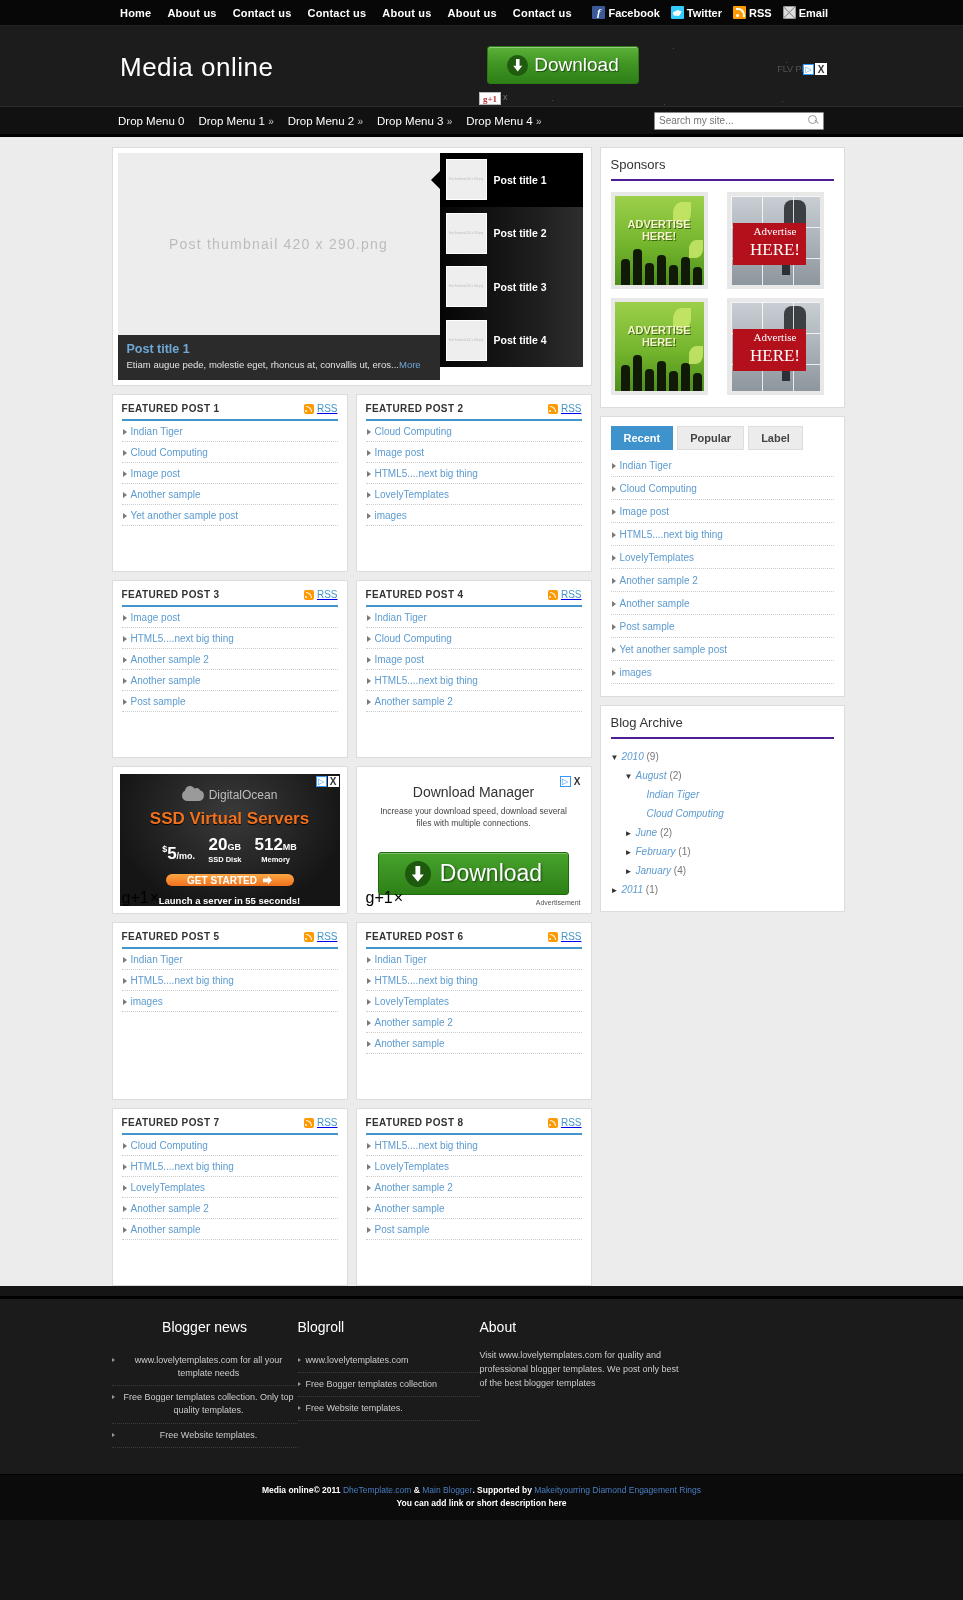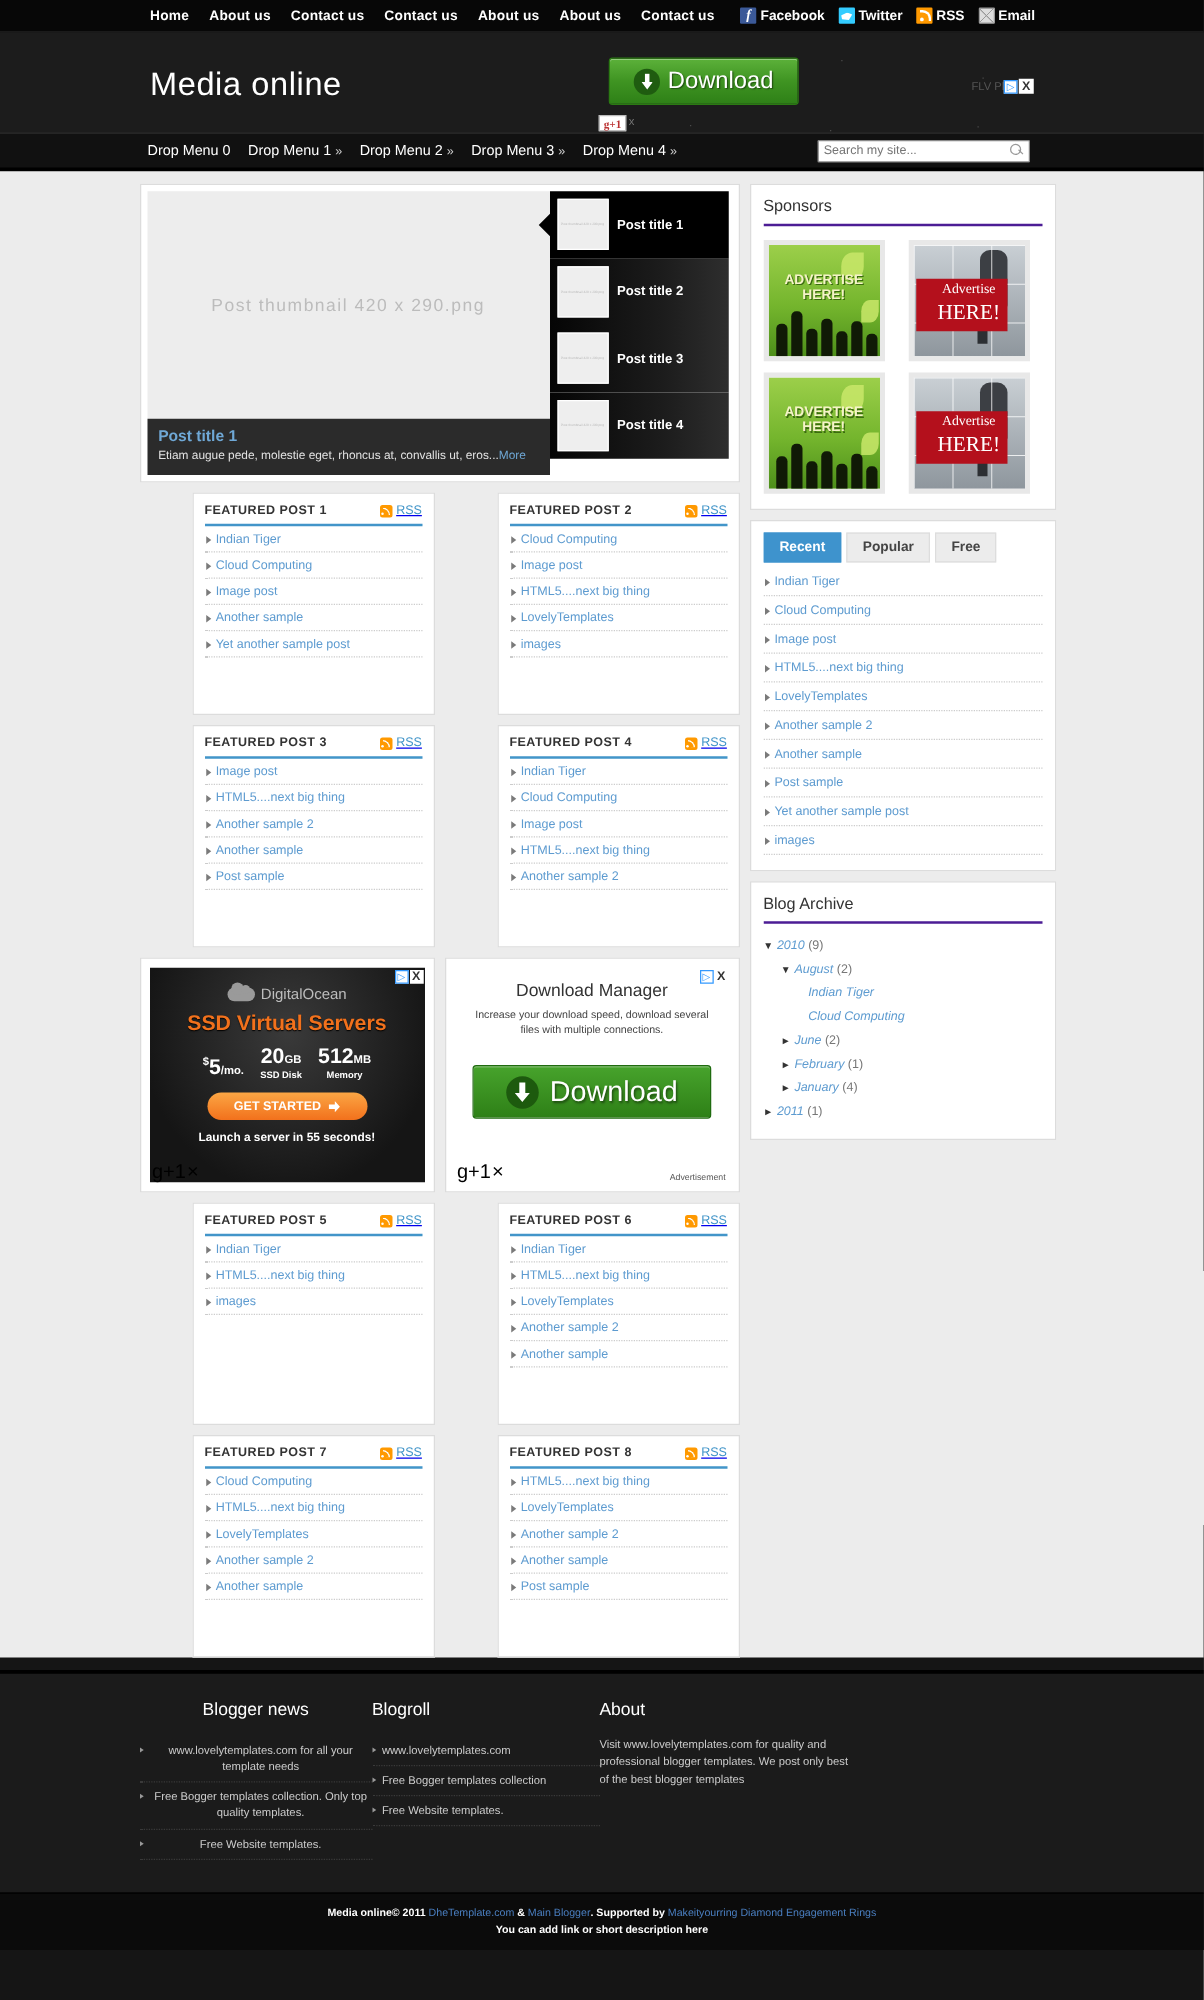--- a/index.html
+++ b/index.html
@@ -157,21 +157,21 @@
   }
   .sl-thumb {
     width: 41px; height: 41px; background: #eee; border: 1px solid #fff; flex: none;
     font-size: 2.6px; color: #bbb; display: flex; align-items: center; justify-content: center;
     overflow: hidden;
   }
   .sl-title { color: #fff; font-size: 10.5px; font-weight: bold; }
 
   
   .fp-row { display: flex; gap: 8px; margin-top: 8px; }
-  .fp-box { width: 236px; background: #fff; border: 1px solid #dcdcdc; padding: 8px 9px 10px; margin-left: 42px; }
+  .fp-box { width: 236px; background: #fff; border: 1px solid #dcdcdc; padding: 8px 9px 10px; }
   .fp-box.tall { min-height: 178px; }
   .fp-head {
     display: flex; align-items: center; justify-content: space-between;
     border-bottom: 2px solid #4295c9; padding-bottom: 5px;
   }
   .fp-title { font-size: 10px; font-weight: bold; color: #333; letter-spacing: .4px; }
   .fp-rss { display: flex; align-items: center; gap: 3px; }
   .fp-rss .rssico {
     width: 10px; height: 10px; background: #f90; border-radius: 2px; position: relative;
   }
@@ -188,21 +188,21 @@
   }
   .fp-list a::before {
     content: ""; position: absolute; left: 1px; top: 8px;
     border-top: 3px solid transparent; border-bottom: 3px solid transparent;
     border-left: 4px solid #7a7a7a;
   }
 
   
   .ads-row { display: flex; gap: 8px; margin-top: 8px; }
   .ad-card { width: 236px; background: #fff; border: 1px solid #dcdcdc; padding: 7px; position: relative; }
-  .ad-inner { position: relative; height: 172px; overflow: hidden; }
+  .ad-inner { position: relative; height: 132px; overflow: hidden; }
   .ad-do {
     height: 100%;
     background: radial-gradient(ellipse at 50% 30%, #3a3a3a, #151515 75%);
     display: flex; flex-direction: column; align-items: center; padding-top: 14px;
   }
   .do-logo { display: flex; align-items: center; gap: 5px; }
   .do-cloud { width: 22px; height: 11px; background: #9a9a9a; border-radius: 7px; position: relative; }
   .do-cloud::before { content:""; position:absolute; left:3px; top:-4px; width:10px; height:10px;
     background:#9a9a9a; border-radius:50%; }
   .do-cloud::after { content:""; position:absolute; left:11px; top:-2px; width:7px; height:7px;
@@ -756,21 +756,21 @@
             <span class="b1">Advertise</span>
             <span class="b2">HERE!</span>
           </a>
         </div>
       </section>
 
       <section class="sb-card">
         <div class="tabs">
           <div class="tab active">Recent</div>
           <div class="tab">Popular</div>
-          <div class="tab">Free</div>
+          <div class="tab">Label</div>
         </div>
         <ul class="sb-list">
           <li>
               <a href="#">Indian Tiger</a>
             </li>
           <li>
               <a href="#">Cloud Computing</a>
             </li>
           <li>
               <a href="#">Image post</a>

